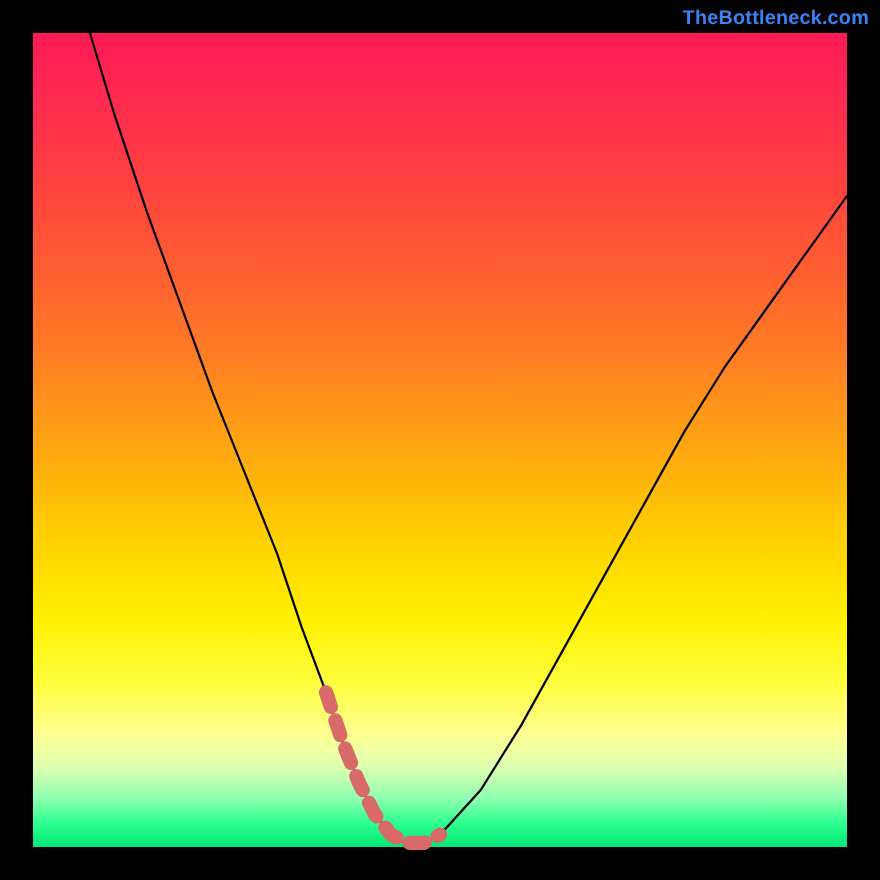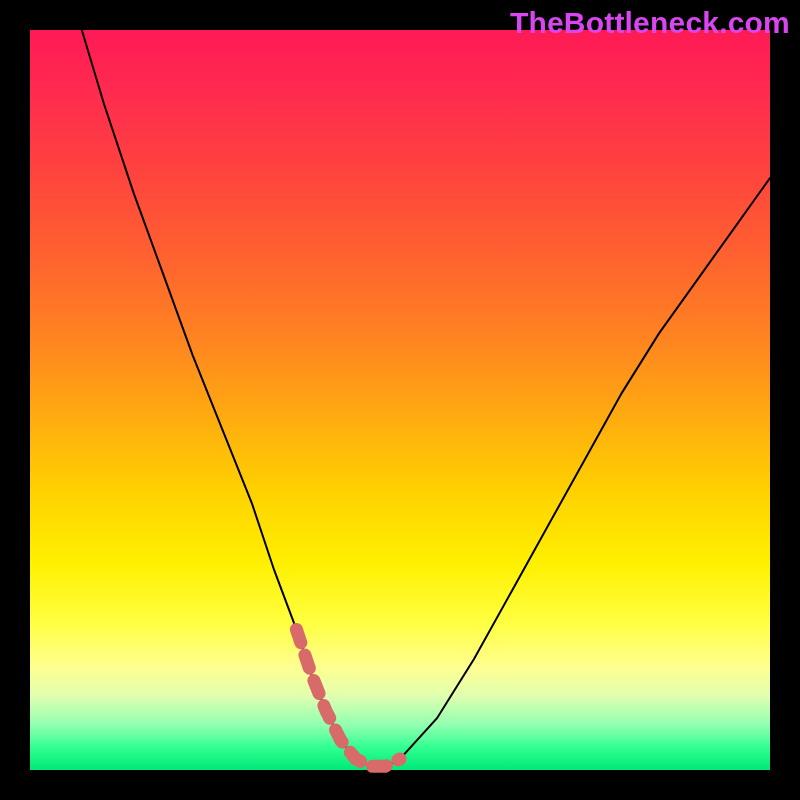--- a/index.html
+++ b/index.html
@@ -31,23 +31,23 @@
       #90ffb0 94%,
       #30ff90 97%,
       #00e878 100%
     );
   }
   .watermark {
     position: absolute;
     top: 6px;
     right: 10px;
     font-family: Arial, Helvetica, sans-serif;
-    font-size: 30px;
+    font-size: 18px;
     font-weight: 600;
-    color: #d946ef;
+    color: #3b82f6;
     letter-spacing: 0.2px;
     z-index: 5;
   }
   svg.curve {
     position: absolute;
     left: 0; top: 0;
     width: 740px; height: 740px;
     overflow: visible;
   }
 </style>

